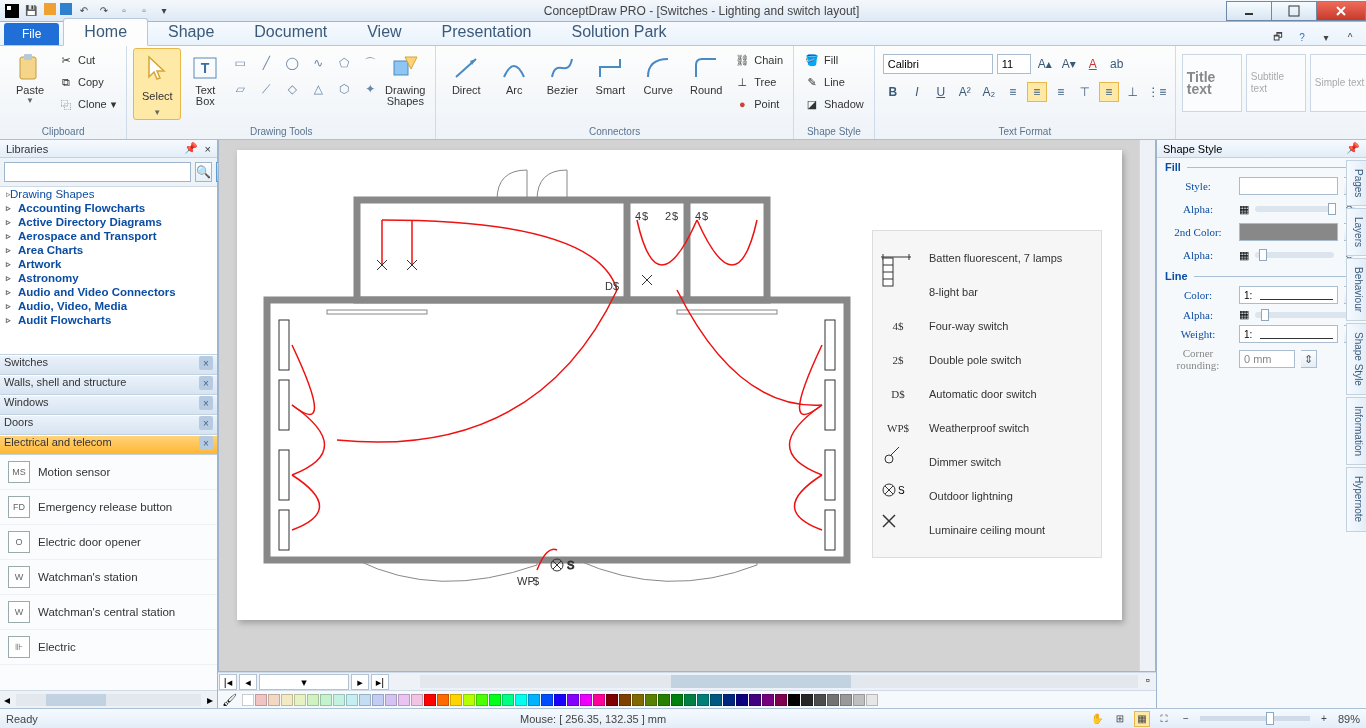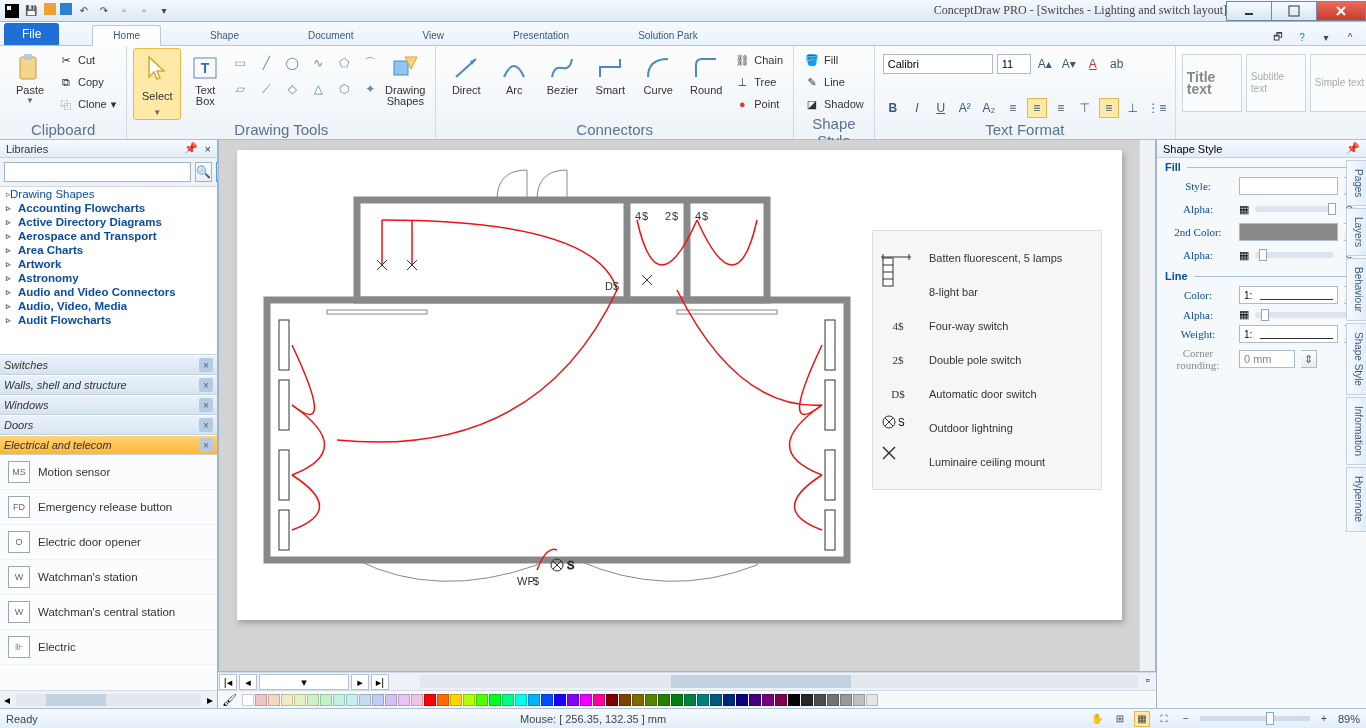--- a/index.html
+++ b/index.html
@@ -2,38 +2,38 @@
 <html><head>
 <meta charset="utf-8">
 <style>
 * { box-sizing: border-box; margin: 0; padding: 0; font-family: "Segoe UI", Tahoma, sans-serif; }
 body { width: 1366px; height: 728px; overflow: hidden; background: #fff; font-size: 12px; }
 
 
 .titlebar { height: 22px; background: linear-gradient(#f4f8fc,#dee9f5); display:flex; align-items:center; border-bottom:1px solid #9fb5cd; }
 .titlebar .qat { display:flex; gap:4px; padding:0 4px; }
 .qicon { width:16px; height:16px; display:inline-flex; align-items:center; justify-content:center; font-size:10px; color:#444; }
-.titlebar .doc-title { flex:1; text-align:right; color:#444; font-size:12px;font-family:Liberation Serif, serif; }
+.titlebar .doc-title { flex:1; text-align:center; color:#444; font-size:12px; }
 .winctrl { display:flex; }
 .winbtn { width:46px; height:20px; border:1px solid #6d8aa8; display:flex; align-items:center; justify-content:center; margin-left:-1px; background:linear-gradient(#f6fbff,#d8e6f2); }
 .winbtn.close { background:linear-gradient(#ef6a5a,#c73a2a); color:#fff; width:50px; }
 .winbtn svg { display:block; }
 
 
 .tabbar { height:24px; background:linear-gradient(#f6faff,#e9f2fb); display:flex; align-items:flex-end; border-bottom:1px solid #b7c8db; padding-left:4px; gap:0; }
 .filetab { background:#1f6fd6; color:#fff; padding:4px 18px; font-size:12px; border-radius:3px 3px 0 0; margin-right:4px; }
-.rtab { padding:4px 20px; color:#3b5a7a; font-size:10px; cursor:default;margin-left:29px; }
+.rtab { padding:4px 20px; color:#3b5a7a; font-size:16px; cursor:default; }
 .rtab.active { background:#fdfdfd; border:1px solid #b7c8db; border-bottom:1px solid #fdfdfd; border-radius:3px 3px 0 0; margin-bottom:-1px; }
 .tabright { margin-left:auto; display:flex; gap:8px; padding-right:8px; align-items:center; }
 
 
 .ribbon { height:94px; background:linear-gradient(#fdfdfd,#eef3f8); border-bottom:1px solid #aac0d6; display:flex; }
 .rgroup { border-right:1px solid #cfdbe8; padding:2px 6px 0 6px; display:flex; flex-direction:column; }
 .rgroup .body { flex:1; display:flex; align-items:flex-start; }
-.rgroup .label { text-align:center; font-size:15px; color:#5a7290; padding:1px 0 2px; }
+.rgroup .label { text-align:center; font-size:10px; color:#5a7290; padding:1px 0 2px; }
 .bigbtn { display:flex; flex-direction:column; align-items:center; justify-content:flex-start; width:48px; height:72px; padding:2px; border:1px solid transparent; border-radius:3px; }
 .bigbtn.sel { background:#ffe9a6; border-color:#e8b84a;justify-content:space-between; }
 .bigbtn .ic { width:32px; height:34px; display:flex; align-items:center; justify-content:center; }
 .bigbtn .tx { font-size:11px; text-align:center; line-height:11px; color:#333; }
 .smrow { display:flex; flex-direction:column; gap:2px; padding-top:2px; }
 .smbtn { display:flex; align-items:center; gap:4px; padding:1px 4px; font-size:11px; color:#333; height:20px;}
 .smbtn .sic { width:16px; height:16px; display:inline-flex; align-items:center; justify-content:center; }
 .toolgrid { display:grid; grid-template-columns:repeat(6,22px); grid-auto-rows:22px; gap:4px; padding:4px 0;}
 .toolgrid .t { width:22px; height:22px; display:flex; align-items:center; justify-content:center; color:#6a87a5; }
 .fontline { display:flex; align-items:center; gap:4px; padding:2px 2px; }
@@ -50,21 +50,21 @@
 .panetitle .spacer { flex:1; }
 .searchrow { display:flex; padding:4px; gap:4px; background:#eef3f8; border-bottom:1px solid #d0dbe7;}
 .searchrow input { flex:1; border:1px solid #9fb5cd; height:20px; padding:0 4px; }
 .searchrow .sbtn { width:26px; height:20px; border:1px solid #9fb5cd; background:linear-gradient(#fdfeff,#e6eef6); display:flex; align-items:center; justify-content:center; }
 .searchrow .sbtn.active { background:linear-gradient(#bfe0ff,#8bc4f2); border-color:#5a9cd4; }
 .tree { flex:0 0 168px; overflow:auto; background:#fff; border-bottom:1px solid #c3d2e1; }
 .tree .node { padding:1px 4px 1px 18px; color:#0b4da2; font-size:11.5px; position:relative; white-space:nowrap;}
 .tree .node.bold { font-weight:bold; }
 .tree .node::before { content:"▹"; position:absolute; left:6px; color:#666; font-size:9px; top:2px;}
 .libcats { }
-.libcat { height:20px; background:linear-gradient(#eaf2fb,#d7e4f1); border-top:1px solid #fff; border-bottom:1px solid #c3d2e1; display:flex; align-items:center; padding:0 4px; font-size:11px; color:#333;font-style:italic; }
+.libcat { height:20px; background:linear-gradient(#eaf2fb,#d7e4f1); border-top:1px solid #fff; border-bottom:1px solid #c3d2e1; display:flex; align-items:flex-start; padding:0 4px; font-size:11px; color:#333; }
 .libcat .x { margin-left:auto; width:14px; height:14px; background:#b6cbe1; border-radius:2px; display:flex;align-items:center;justify-content:center; color:#4a658a; font-size:10px;}
 .libcat.active { background:linear-gradient(#ffd37a,#ffb733); }
 .shapes { flex:1; overflow:auto; background:#fbfcfd; }
 .shape-item { display:flex; align-items:center; gap:8px; padding:6px 8px; border-bottom:1px solid #eef2f6; font-size:11.5px; color:#333;}
 .shape-item .thumb { width:22px; height:22px; border:1px solid #9aa; display:flex; align-items:center; justify-content:center; font-size:9px; color:#666; background:#fff;}
 .hscroll { height:18px; background:#eef2f6; border-top:1px solid #cfdbe8; display:flex; align-items:center;}
 .hscroll .track { flex:1; height:12px; background:#e2e8ee; margin:0 2px; position:relative;}
 .hscroll .thumb { position:absolute; left:30px; width:60px; height:12px; background:#c3d2e1;}
 
 
@@ -324,21 +324,21 @@
         <div class="smbtn">
             <span class="sic">◪</span>
             <span>Shadow</span>
           </div>
       </div>
     </div>
     <div class="label">Shape Style</div>
   </div>
 
   <div class="rgroup" style="flex:0 0 280px;">
-    <div class="body" style="flex-direction:column;gap:20px;padding-top:4px;">
+    <div class="body" style="flex-direction:column;gap:4px;padding-top:4px;">
       <div class="fontline">
         <input class="fontsel" style="width: 110px;" value="Calibri">
         <input class="fontsel" style="width: 34px;" value="11">
         <span class="fmtbtn">A▴</span>
         <span class="fmtbtn">A▾</span>
         <span class="fmtbtn" style="color:#c33;text-decoration:underline;">A</span>
         <span class="fmtbtn">ab</span>
       </div>
       <div class="fontline">
         <span class="fmtbtn">
@@ -543,21 +543,21 @@
         <div class="page-legend">
           <div id="legendrows">
               <div class="legend-row">
                 <span class="sym">
                   <svg width="30" height="10">
                     <line x1="0" y1="5" x2="30" y2="5" stroke="#333"></line>
                     <line x1="2" y1="2" x2="2" y2="8" stroke="#333"></line>
                     <line x1="28" y1="2" x2="28" y2="8" stroke="#333"></line>
                   </svg>
                 </span>
-                <span>Batten fluorescent, 5 lamps</span>
+                <span>Batten fluorescent, 7 lamps</span>
               </div>
               <div class="legend-row">
                 <span class="sym">
                   <svg width="14" height="28">
                     <rect x="2" y="0" width="10" height="28" fill="#fff" stroke="#333"></rect>
                     <line x1="2" y1="7" x2="12" y2="7" stroke="#333"></line>
                     <line x1="2" y1="14" x2="12" y2="14" stroke="#333"></line>
                     <line x1="2" y1="21" x2="12" y2="21" stroke="#333"></line>
                   </svg>
                 </span>
@@ -573,20 +573,35 @@
                 <span class="sym">
                   <span style="font-family:serif">2$</span>
                 </span>
                 <span>Double pole switch</span>
               </div>
               <div class="legend-row">
                 <span class="sym">
                   <span style="font-family:serif">D$</span>
                 </span>
                 <span>Automatic door switch</span>
+              </div>
+              <div class="legend-row">
+                <span class="sym">
+                  <span style="font-family:serif">WP$</span>
+                </span>
+                <span>Weatherproof switch</span>
+              </div>
+              <div class="legend-row">
+                <span class="sym">
+                  <svg width="20" height="20">
+                    <circle cx="8" cy="14" r="4" fill="none" stroke="#333"></circle>
+                    <line x1="10" y1="10" x2="18" y2="2" stroke="#333"></line>
+                  </svg>
+                </span>
+                <span>Dimmer switch</span>
               </div>
               <div class="legend-row">
                 <span class="sym">
                   <svg width="20" height="16">
                     <circle cx="8" cy="8" r="6" fill="none" stroke="#333"></circle>
                     <line x1="4" y1="4" x2="12" y2="12" stroke="#333"></line>
                     <line x1="12" y1="4" x2="4" y2="12" stroke="#333"></line>
                     <text x="17" y="12" font-size="10">S</text>
                   </svg>
                 </span>

